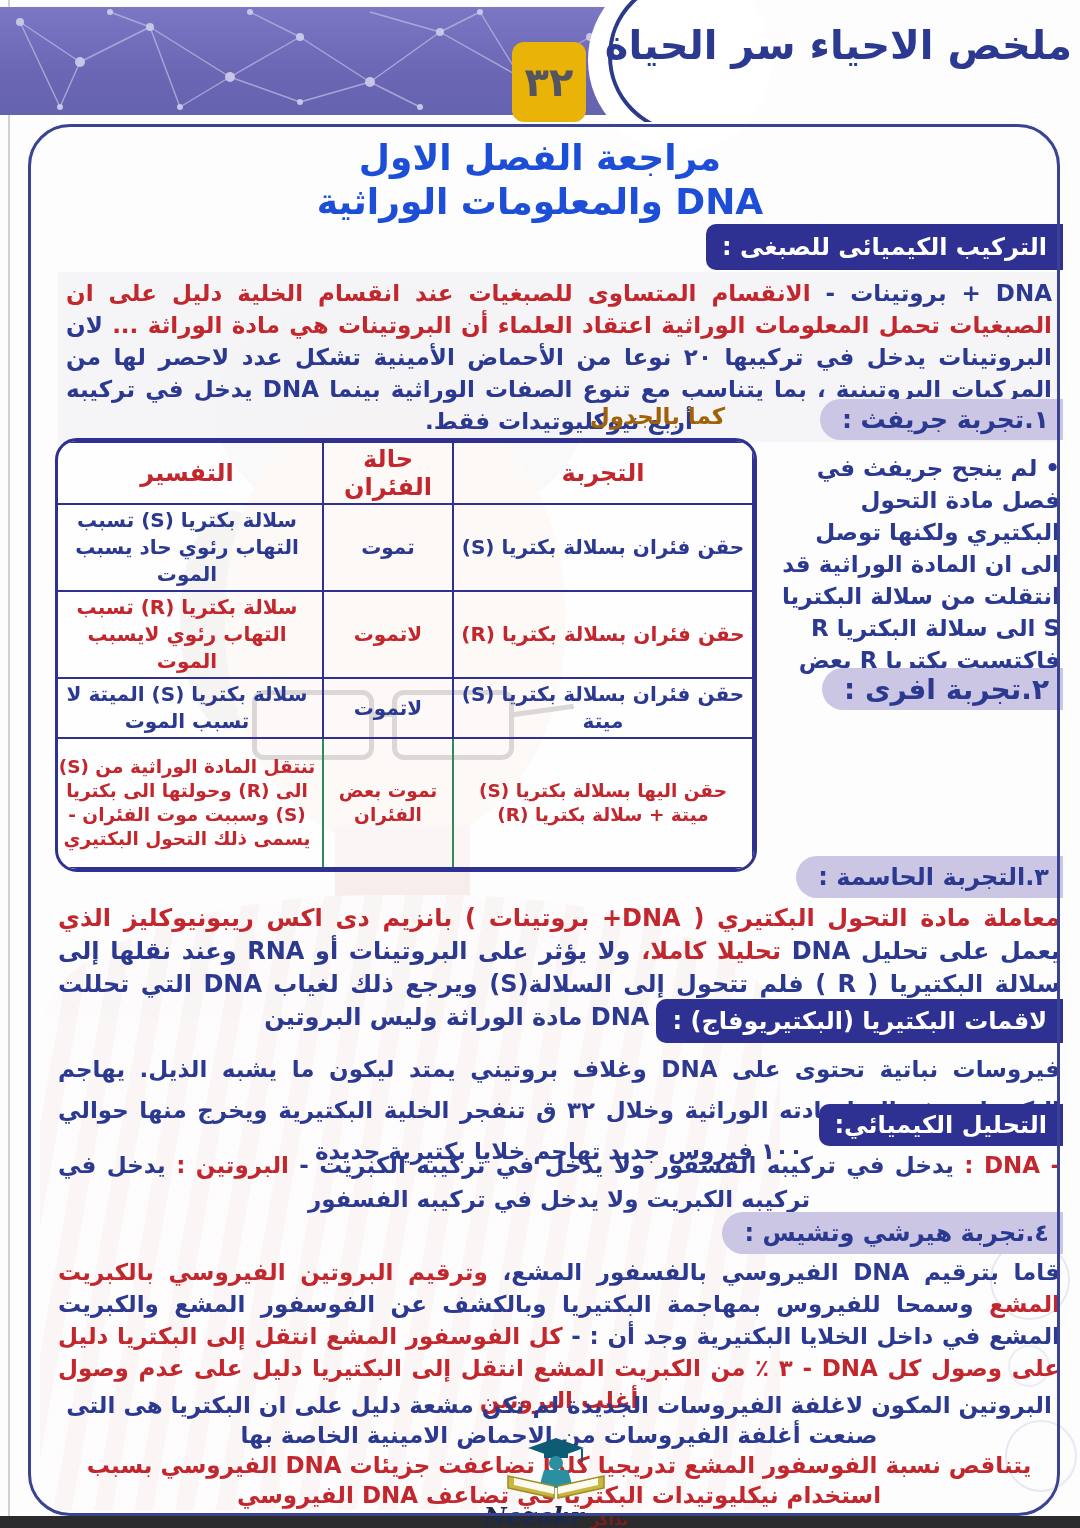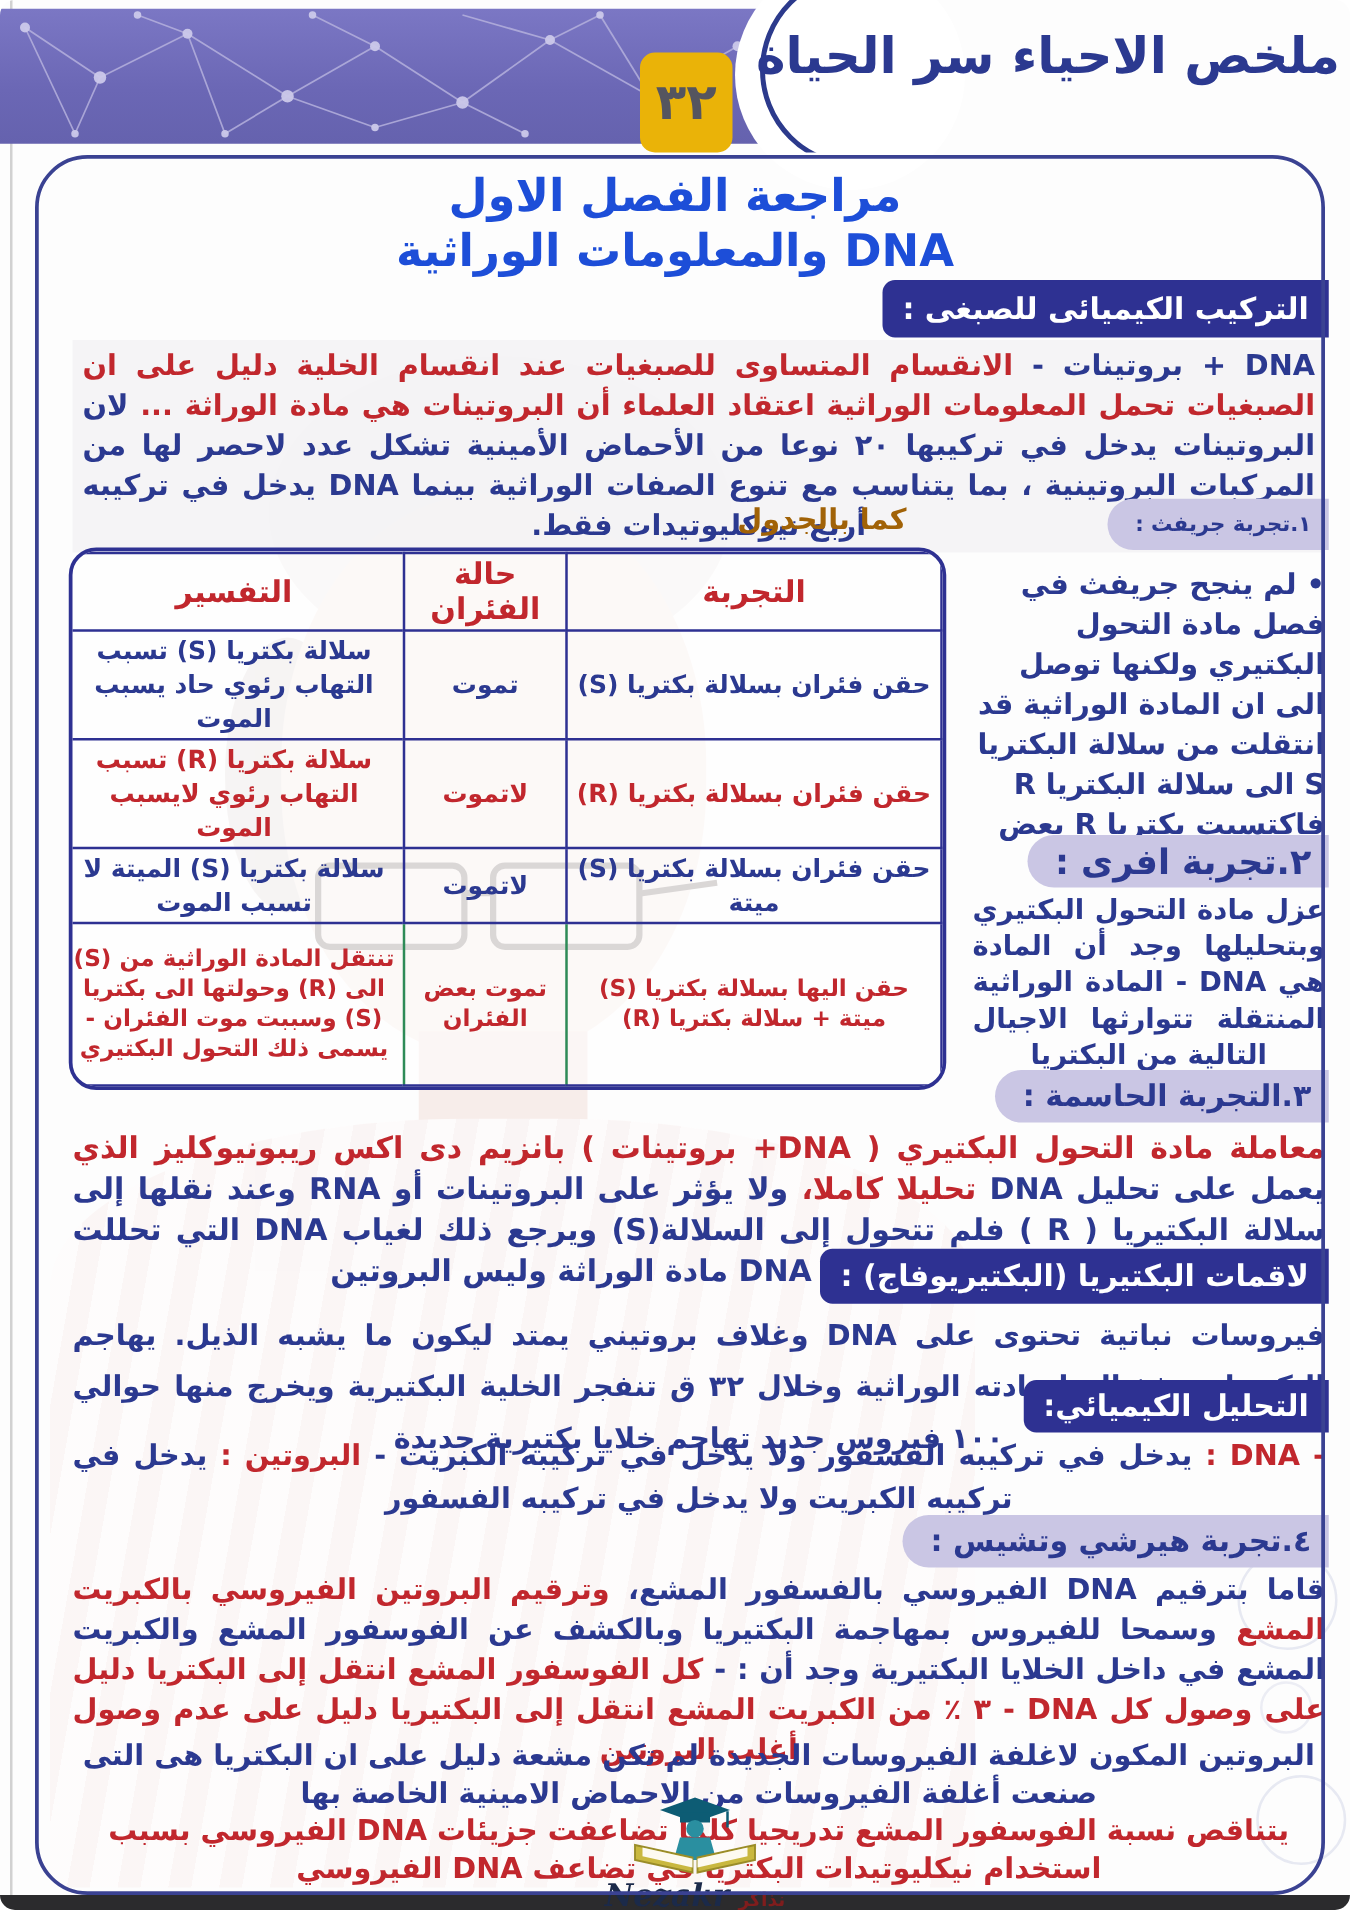--- a/index.html
+++ b/index.html
@@ -1,19 +1,19 @@
 <!DOCTYPE html>
 <html lang="ar" dir="rtl"><head>
 <meta charset="utf-8">
 <style>
   * { margin:0; padding:0; box-sizing:border-box; }
   body { background:#ffffff; font-family:"DejaVu Sans", sans-serif; }
   .page {
     position:relative; width:1080px; height:1528px; overflow:hidden;
-    background:#fdfdfd; direction:rtl; font-weight:700;border-radius:12px;
+    background:#fdfdfd; direction:rtl; font-weight:700;
   }
 
   
   .scan-edge { position:absolute; left:8px; top:0; width:2px; height:1516px; background:#c6c6c6; opacity:.8; }
   .banner { position:absolute; left:0; top:7px; width:648px; height:108px;
     background:linear-gradient(180deg,#7b77c4 0%,#6b67b5 60%,#6562ae 100%); }
   .banner-cut { position:absolute; left:588px; top:-32px; width:184px; height:184px;
     background:#ffffff; border-radius:50%; }
   .crescent-clip { position:absolute; left:598px; top:0px; width:82px; height:122px; overflow:hidden; }
   .crescent-circle { position:absolute; left:10px; top:-22px; width:156px; height:156px;
@@ -47,21 +47,21 @@
   .doc-title { position:absolute; left:200px; top:136px; width:680px; text-align:center;
     color:#1d4ed8; line-height:44px; z-index:2; }
   .doc-title .l1 { font-size:36px; }
   .doc-title .l2 { font-size:36px; }
 
   .navybox { position:absolute; right:17px; background:#2e3192; color:#ffffff;
     display:flex; align-items:center; justify-content:center; padding:0 16px;
     border-radius:10px 0 0 10px; font-size:24px; z-index:2; white-space:nowrap; }
   .band { position:absolute; right:17px; background:#cac6e4; color:#2b3990;
     display:flex; align-items:center; padding:0 14px 0 22px;
-    border-radius:21px 0 0 21px; font-size:17px; z-index:2; white-space:nowrap; }
+    border-radius:21px 0 0 21px; font-size:25px; z-index:2; white-space:nowrap; }
 
   .navy { color:#2b3990; }
   .red  { color:#c1272d; }
 
   .para { position:absolute; left:58px; right:20px; text-align:justify; text-align-last:center; z-index:2; }
   .side { position:absolute; right:20px; z-index:2; }
 
   .intro { top:272px; font-size:23px; line-height:32px;
     background:rgba(244,243,245,.88); padding:5px 8px; }
   .note  { position:absolute; left:555px; top:403px; width:205px; text-align:center;
@@ -238,21 +238,20 @@
     </tbody>
       </table>
   </div>
 
   <div class="side griffith-side">
     <span>•</span>
     <span>لم ينجح جريفث في فصل مادة التحول البكتيري ولكنها توصل الى ان المادة الوراثية قد انتقلت من سلالة البكتريا S الى سلالة البكتريا R فاكتسبت بكتريا R بعض خصائص بكتريا S</span>
   </div>
 
   <div class="band avery-band">٢.تجربة افرى :</div>
-  <div class="side avery-side">عزل مادة التحول البكتيري وبتحليلها وجد أن المادة هي DNA - المادة الوراثية المنتقلة تتوارثها الاجيال التالية من البكتريا</div>
 
   <div class="band decisive-band">٣.التجربة الحاسمة :</div>
   <div class="para decisive-p">
     <span class="red">معاملة مادة التحول البكتيري ( DNA+ بروتينات ) بانزيم دى اكس ريبونيوكليز الذي </span><span class="navy">يعمل على تحليل DNA </span><span class="red">تحليلا كاملا، </span><span class="navy">ولا يؤثر على البروتينات أو RNA وعند نقلها إلى سلالة البكتيريا ( R ) فلم تتحول إلى السلالة(S) ويرجع ذلك لغياب DNA التي تحللت مما يؤكد على أن DNA مادة الوراثة وليس البروتين</span>
   </div>
 
   <div class="navybox phage-box">لاقمات البكتيريا (البكتيريوفاج) :</div>
   <div class="para phage-p navy">فيروسات نباتية تحتوى على DNA وغلاف بروتيني يمتد ليكون ما يشبه الذيل. يهاجم البكتريا وينفذ اليها مادته الوراثية وخلال ٣٢ ق تنفجر الخلية البكتيرية ويخرج منها حوالي ١٠٠ فيروس جديد تهاجم خلايا بكتيرية جديدة</div>
 
   <div class="navybox chem-box">التحليل الكيميائي:</div>

